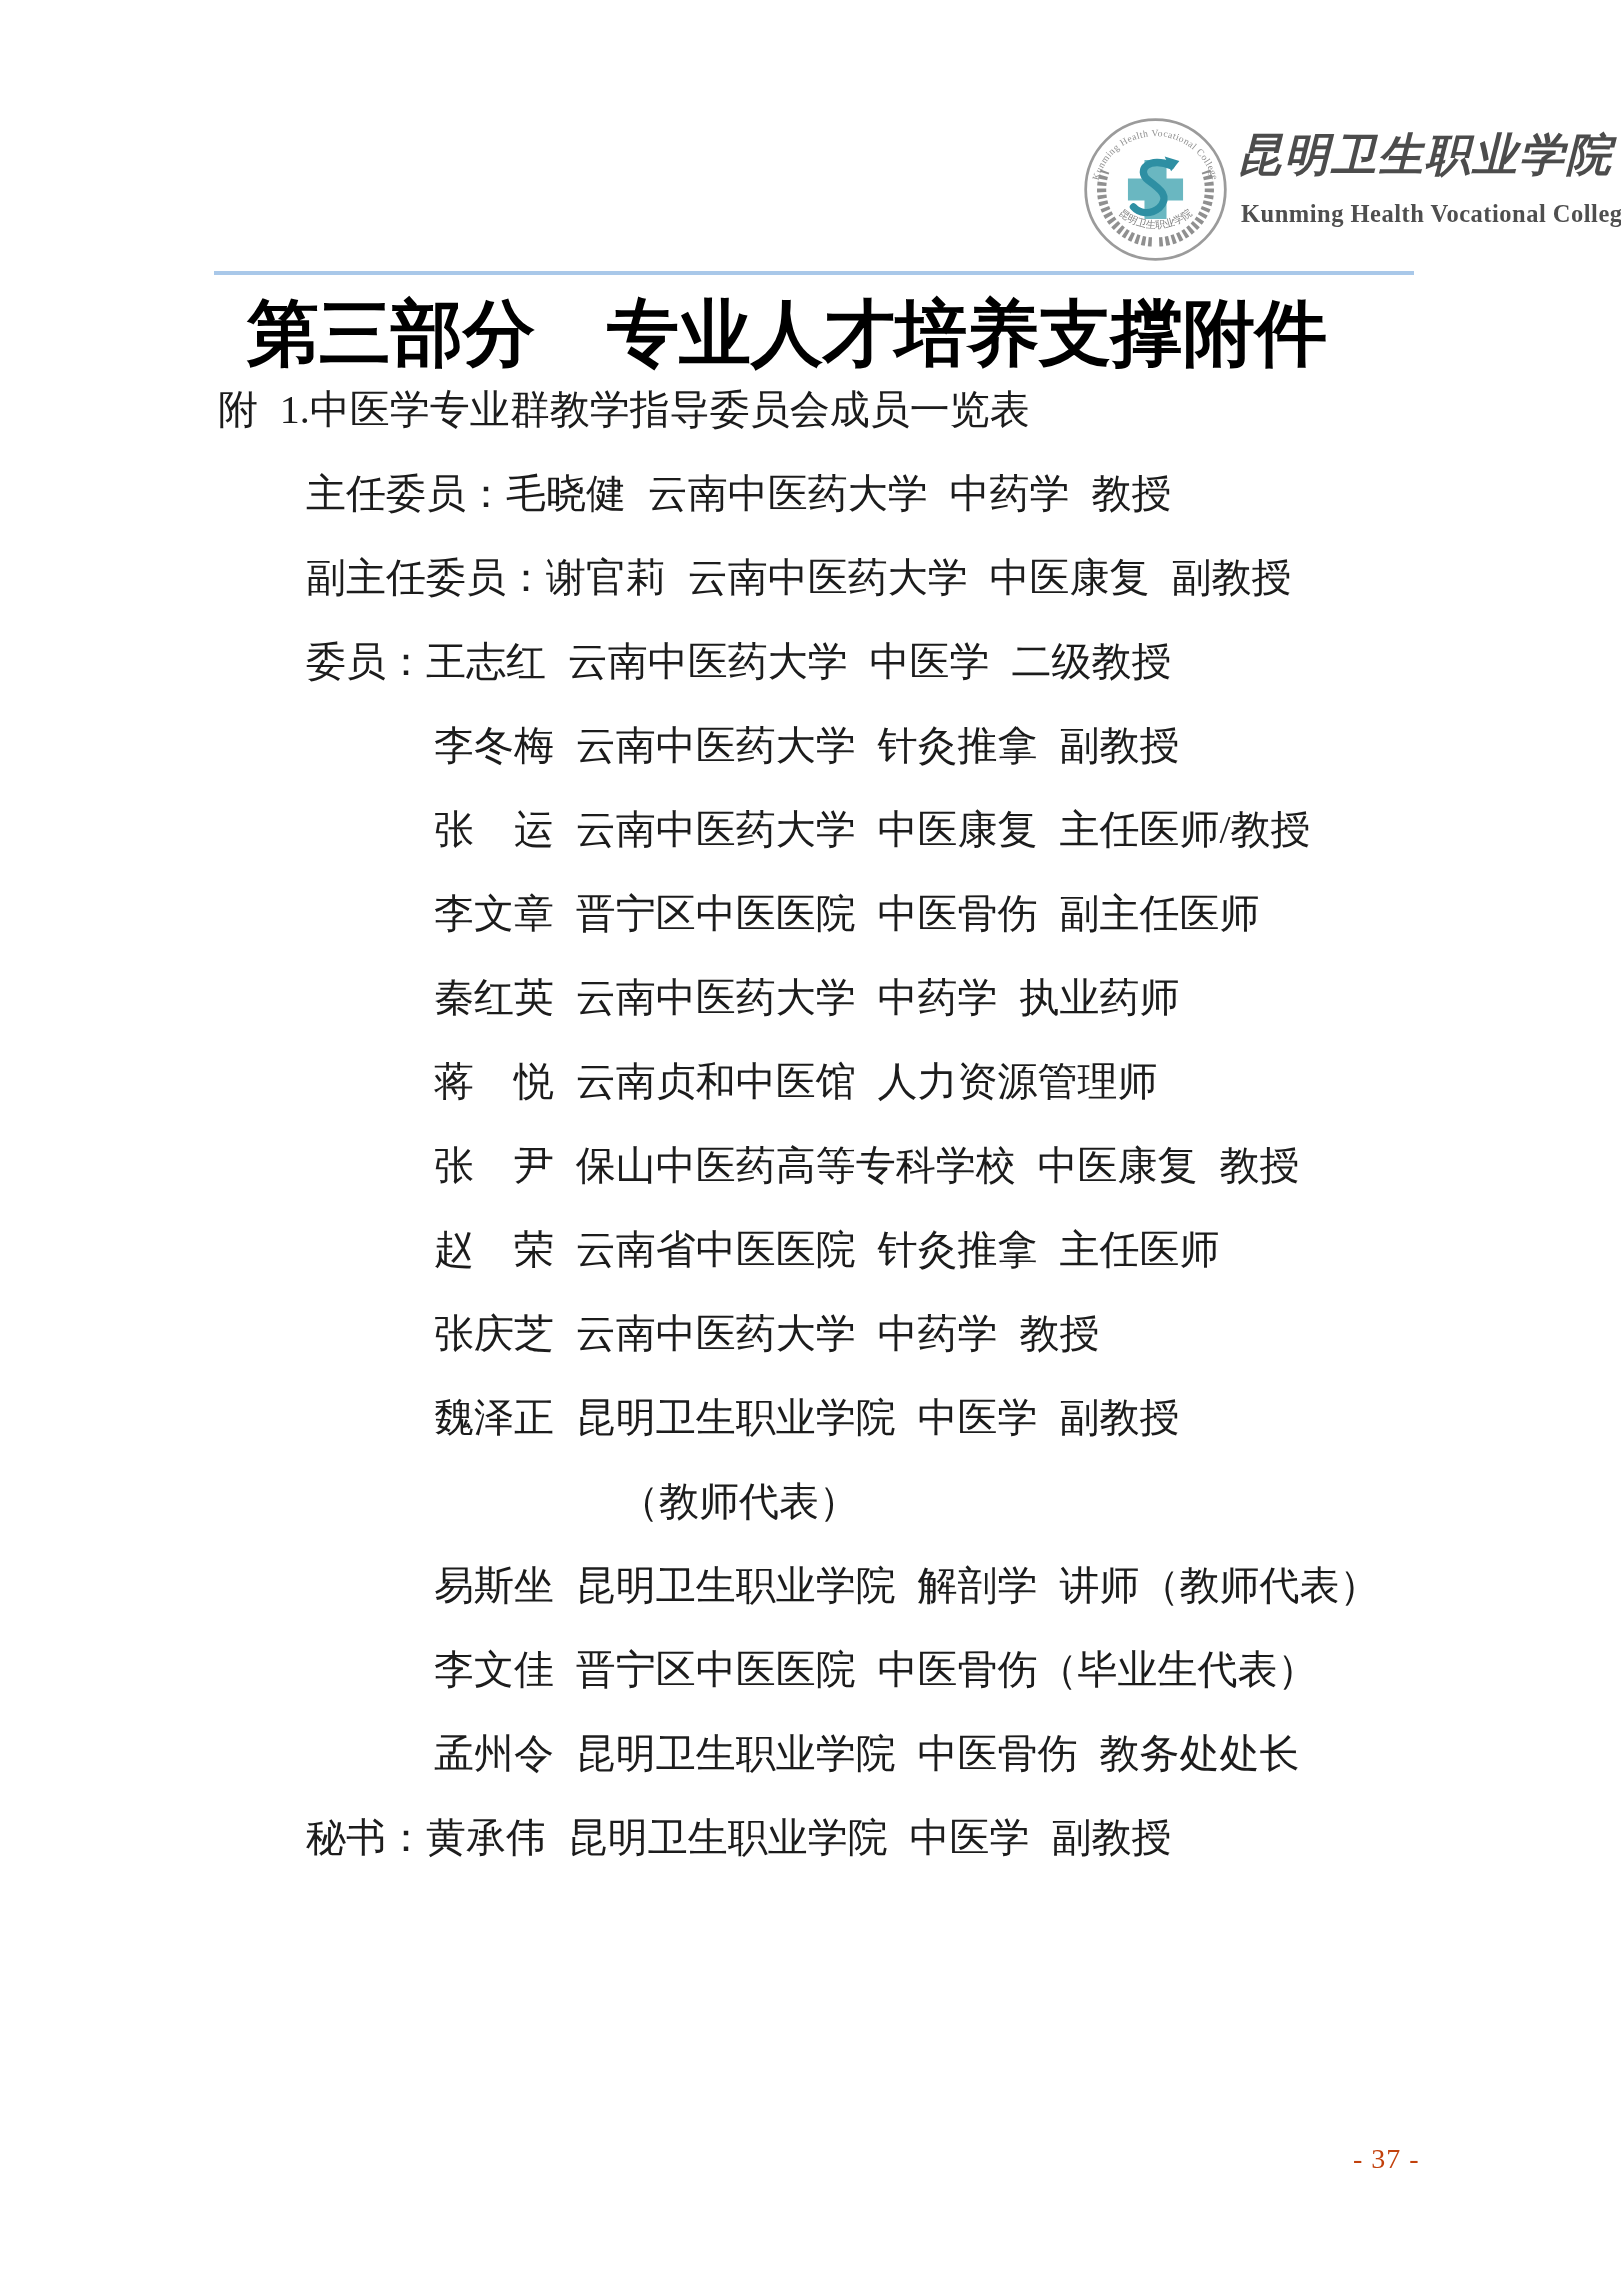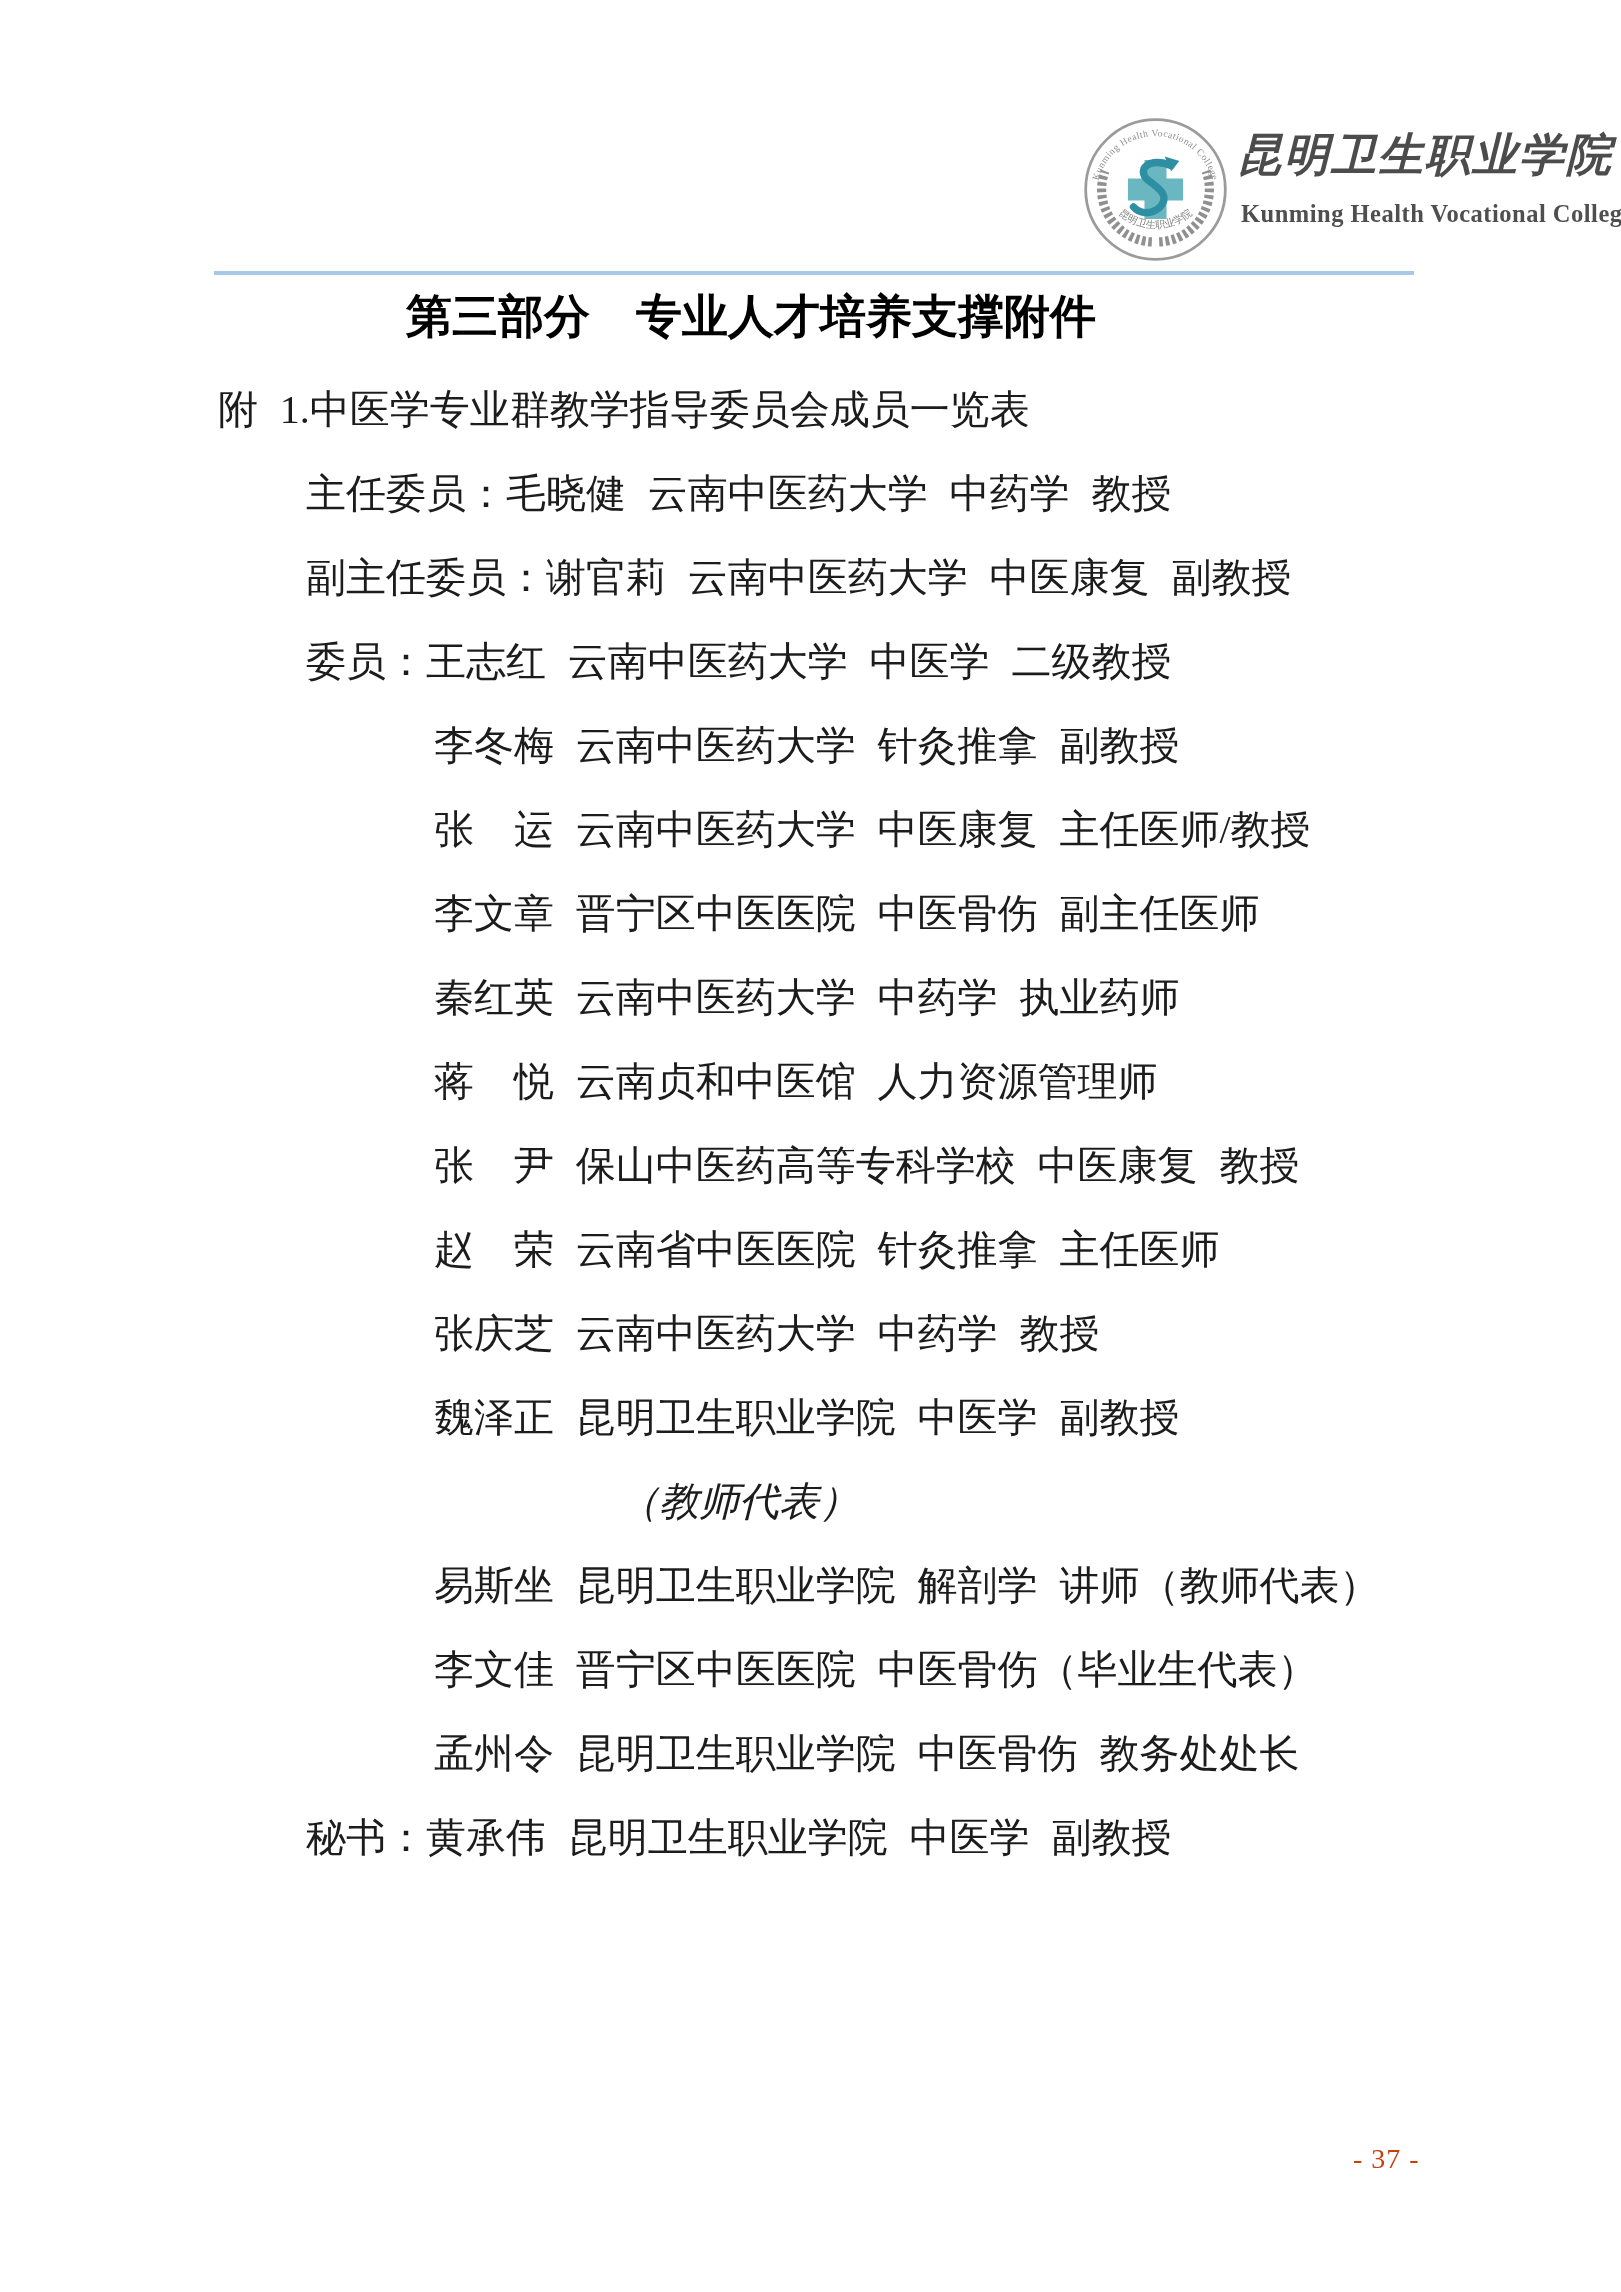--- a/index.html
+++ b/index.html
@@ -7,28 +7,28 @@
         font-family:"Liberation Serif","DejaVu Serif",serif;color:#1c1c1c;}
   
   .emblem{position:absolute;left:1082px;top:116px;width:147px;height:147px;}
   .cn-name{position:absolute;left:1237px;top:125px;font-size:45px;font-weight:bold;
            font-style:italic;color:#4c4c4c;letter-spacing:2px;white-space:nowrap;}
   .en-name{position:absolute;left:1241px;top:200px;font-size:24.5px;font-weight:bold;
            color:#4f4f4f;letter-spacing:0.5px;white-space:nowrap;}
   .rule{position:absolute;left:214px;top:271px;width:1200px;height:3.9px;background:#a9c8e9;}
   
   .title{position:absolute;left:0;top:286px;width:1502px;text-align:center;
-         font-size:46px;font-weight:bold;color:#000;white-space:nowrap;}
+         font-size:72px;font-weight:bold;color:#000;white-space:nowrap;padding-left:36px;}
   
   .content{position:absolute;left:0;top:368px;width:1467px;}
   .line{height:84px;line-height:84px;font-size:40px;word-spacing:11.8px;white-space:nowrap;}
   .ind-h{padding-left:218px;}   
   .ind-l{padding-left:306px;}   
   .ind-n{padding-left:434px;}   
-  .ind-p{padding-left:619px;font-style:italic;}   
+  .ind-p{padding-left:619px;}   
   
   .pagenum{position:absolute;left:1353px;top:2143px;font-size:28px;color:#c2410c;
            letter-spacing:1px;white-space:nowrap;}
 </style>
 </head>
 <body>
 
 <div class="page">
 
   <svg class="emblem" viewBox="0 0 160 160" xmlns="http://www.w3.org/2000/svg">

